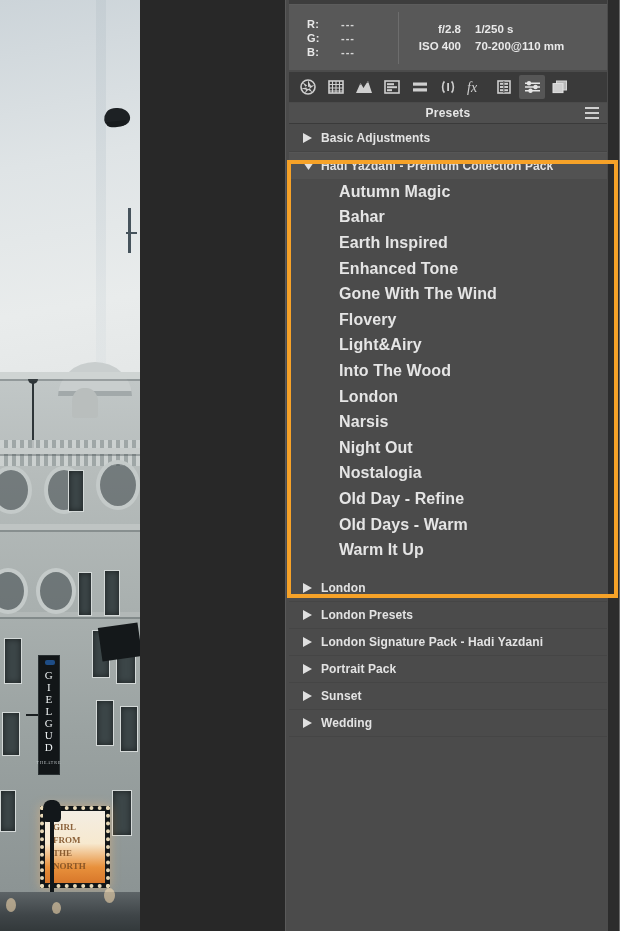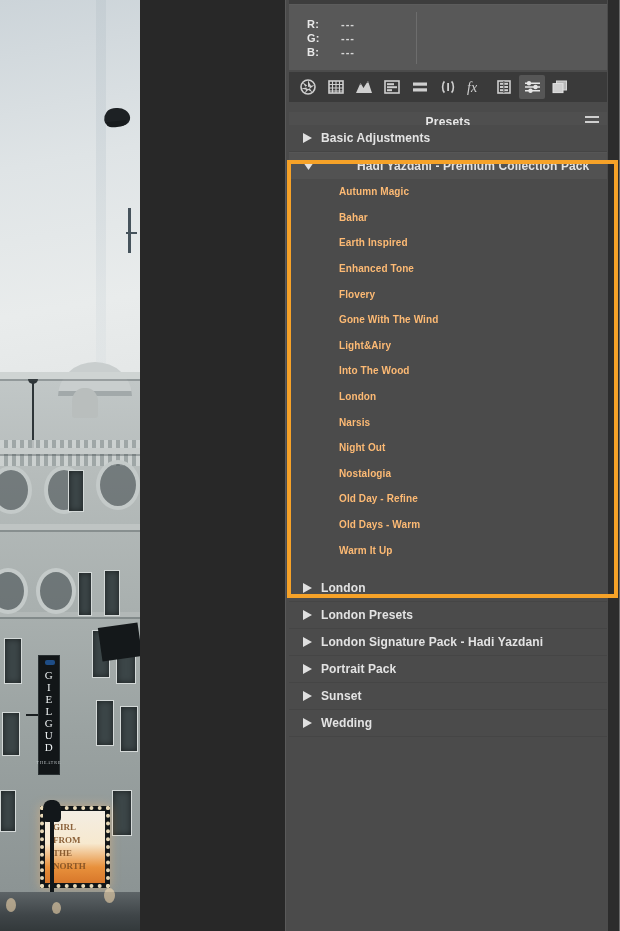--- a/index.html
+++ b/index.html
@@ -204,21 +204,20 @@
   }
   .tbtn.active{ background:#565656; }
   .tbtn svg{ display:block; }
 
   
   .presets-head{
     position:absolute; left:3px; top:103px; width:318px; height:21px;
     background:#4f4f4f; border-bottom:1px solid #3a3a3a;
     display:flex; align-items:center; justify-content:center;
     position:absolute;
-    margin-top:9px;
   }
   .presets-head .title{
     color:#e6e6e6; font-size:12px; font-weight:700; letter-spacing:.2px;
   }
   .hamburger{
     position:absolute; right:8px; top:4px; width:14px; height:12px;
     display:flex; flex-direction:column; justify-content:space-between;
   }
   .hamburger i{ display:block; height:2px; background:#cfcfcf; }
 
@@ -234,29 +233,29 @@
   .grp.sep-top{ border-top:1px solid #565656; }
   .grp .tri{ width:18px; display:flex; align-items:center; }
   .grp .name{
     color:#e3e3e3; font-size:12px; font-weight:700; letter-spacing:.1px;
   }
   .tri-right,.tri-down{ display:block; }
   .item{
     height:25.6px; display:flex; align-items:center; padding-left:50px;
   }
   .item .name{
-    color:#fdba74; font-size:10px; font-weight:700; letter-spacing:.1px;
+    color:#e5e5e5; font-size:16px; font-weight:700; letter-spacing:.1px;
   }
 
   
   .pack{
     position:relative;
     background:#4b4b4b;
   }
-  .pack .grp{ background:#525252; border-bottom:none;gap:36px; }
+  .pack .grp{ background:#525252; border-bottom:none; }
 
   
   .hl-box{
     position:absolute; left:287px; top:160px; width:331px; height:438px;
     border:4px solid #f6a228; pointer-events:none; z-index:40;
   }
 </style>
 </head>
 <body>
 
@@ -341,20 +340,30 @@
           </div>
           <div class="rgb-row">
             <span class="lbl">G:</span>
             <span class="val">---</span>
           </div>
           <div class="rgb-row">
             <span class="lbl">B:</span>
             <span class="val">---</span>
           </div>
         </div>
+        <div class="exif">
+          <div class="exif-row">
+            <span class="c1w">f/2.8</span>
+            <span class="c2w">1/250 s</span>
+          </div>
+          <div class="exif-row">
+            <span class="c1w">ISO 400</span>
+            <span class="c2w">70-200@110 mm</span>
+          </div>
+        </div>
       </div>
 
       <div class="toolbar">
         <div class="tbtn">
           <svg width="16" height="16" viewBox="0 0 16 16">
               <circle cx="8" cy="8" r="7" fill="none" stroke="#cfcfcf" stroke-width="1.6"></circle>
               <path d="M8 1.2 L11 7 L8 8 Z M14.6 6 L10 9.4 L9.2 7.2 Z M12.6 13.4 L7.6 10.6 L9.6 9.2 Z M4.6 14.6 L6.8 9.2 L8.4 10.8 Z M1 9.4 L6.6 8.6 L6.4 10.8 Z M2.4 3 L7.2 6.4 L5.4 7.8 Z" fill="#cfcfcf"></path>
             </svg>
         </div>
         <div class="tbtn">
@@ -456,24 +465,24 @@
           <div class="item">
               <span class="name">Bahar</span>
             </div>
           <div class="item">
               <span class="name">Earth Inspired</span>
             </div>
           <div class="item">
               <span class="name">Enhanced Tone</span>
             </div>
           <div class="item">
+              <span class="name">Gone With The Wind</span>
+            </div>
+          <div class="item">
               <span class="name">Flovery</span>
-            </div>
-          <div class="item">
-              <span class="name">Gone With The Wind</span>
             </div>
           <div class="item">
               <span class="name">Light&amp;Airy</span>
             </div>
           <div class="item">
               <span class="name">Into The Wood</span>
             </div>
           <div class="item">
               <span class="name">London</span>
             </div>

